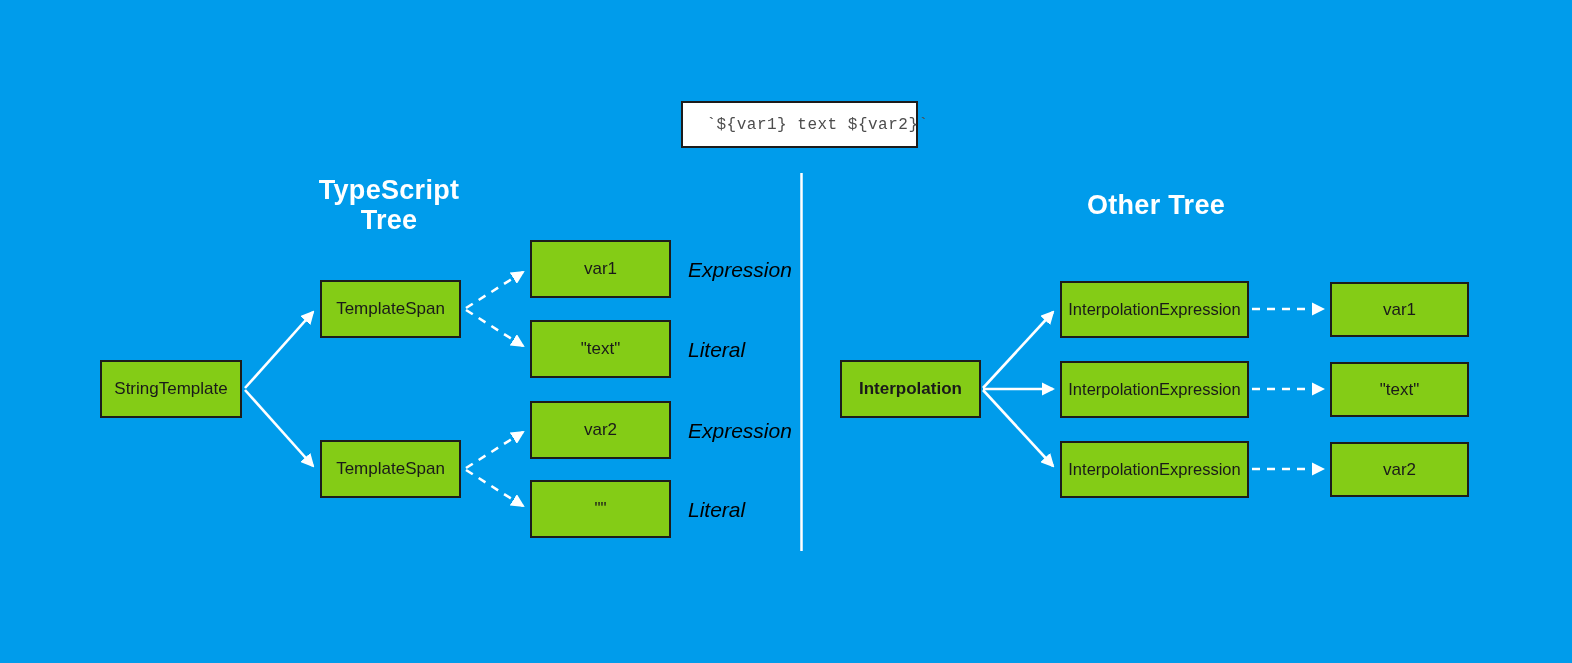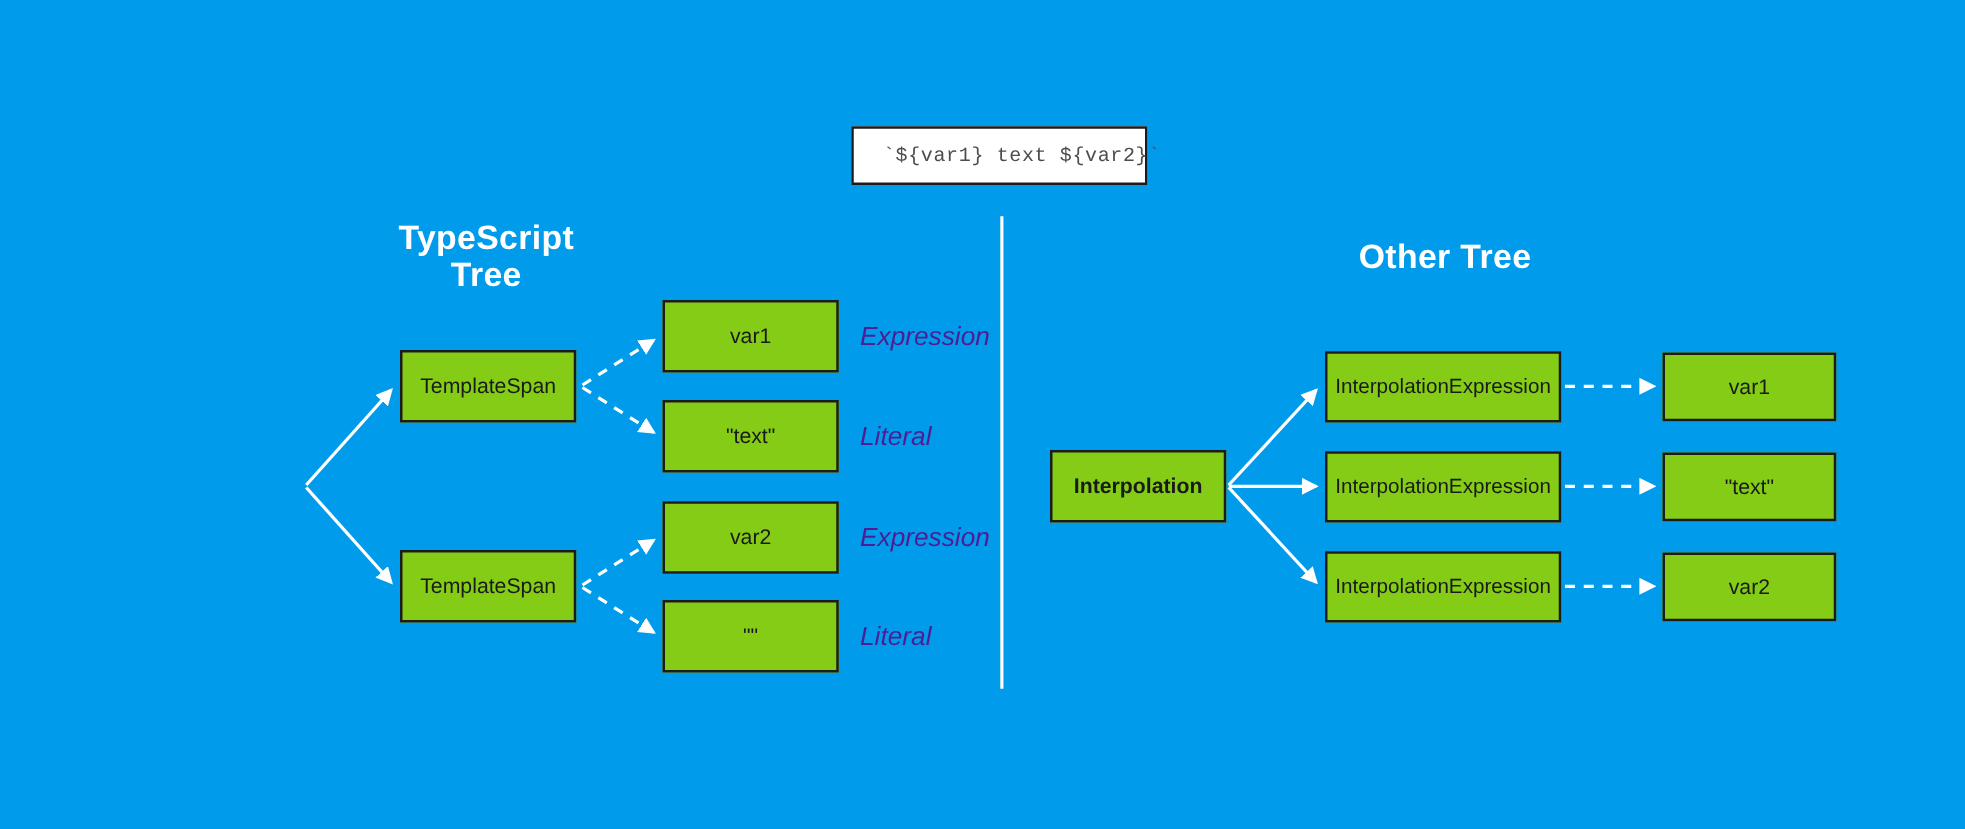--- a/index.html
+++ b/index.html
@@ -38,21 +38,21 @@
     color: #ffffff;
     font-weight: 700;
     font-size: 27px;
     line-height: 30px;
     text-align: center;
     white-space: pre-line;
     letter-spacing: 0.3px;
   }
   .kind-label {
     position: absolute;
-    color: #4c1d95;
+    color: #000000;
     font-style: italic;
     font-size: 21px;
     line-height: 21px;
     white-space: nowrap;
   }
   .code-box {
     position: absolute;
     left: 681px; top: 101px;
     width: 237px; height: 47px;
     background: #ffffff;
@@ -123,20 +123,21 @@
   </svg>
 
   <div class="code-box">
     <span>`${var1} text ${var2}`</span>
   </div>
 
   <div class="tree-title t-title-right">Other Tree</div>
   <div class="tree-title t-title-left">TypeScript
 Tree</div>
 
+  <div class="node n-stringtemplate">StringTemplate</div>
   <div class="node n-templatespan-1">TemplateSpan</div>
   <div class="node n-templatespan-2">TemplateSpan</div>
 
   <div class="node n-leaf-l-1">var1</div>
   <div class="node n-leaf-l-2">"text"</div>
   <div class="node n-leaf-l-3">var2</div>
   <div class="node n-leaf-l-4">""</div>
 
   <div class="kind-label k-label-1">Expression</div>
   <div class="kind-label k-label-2">Literal</div>

